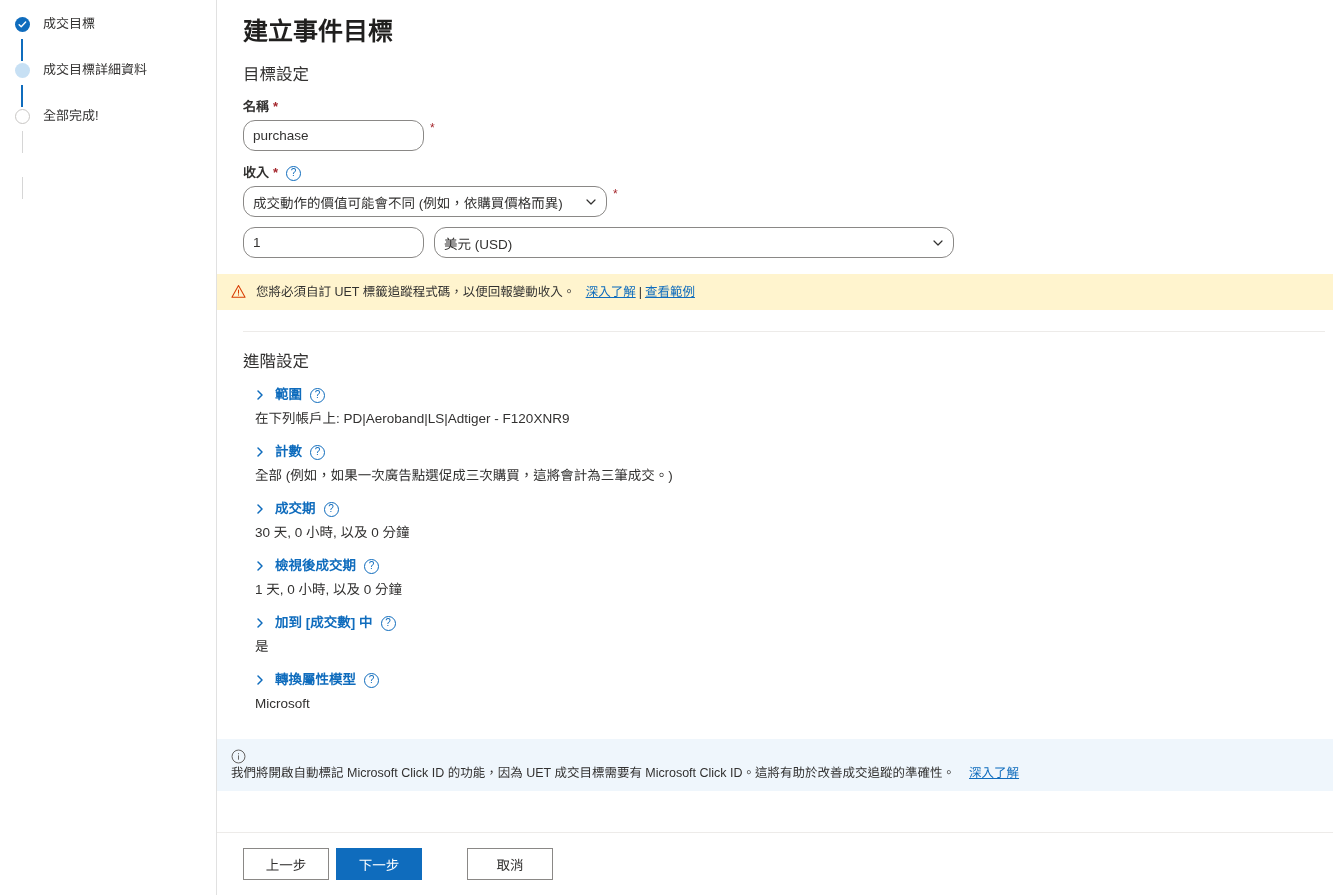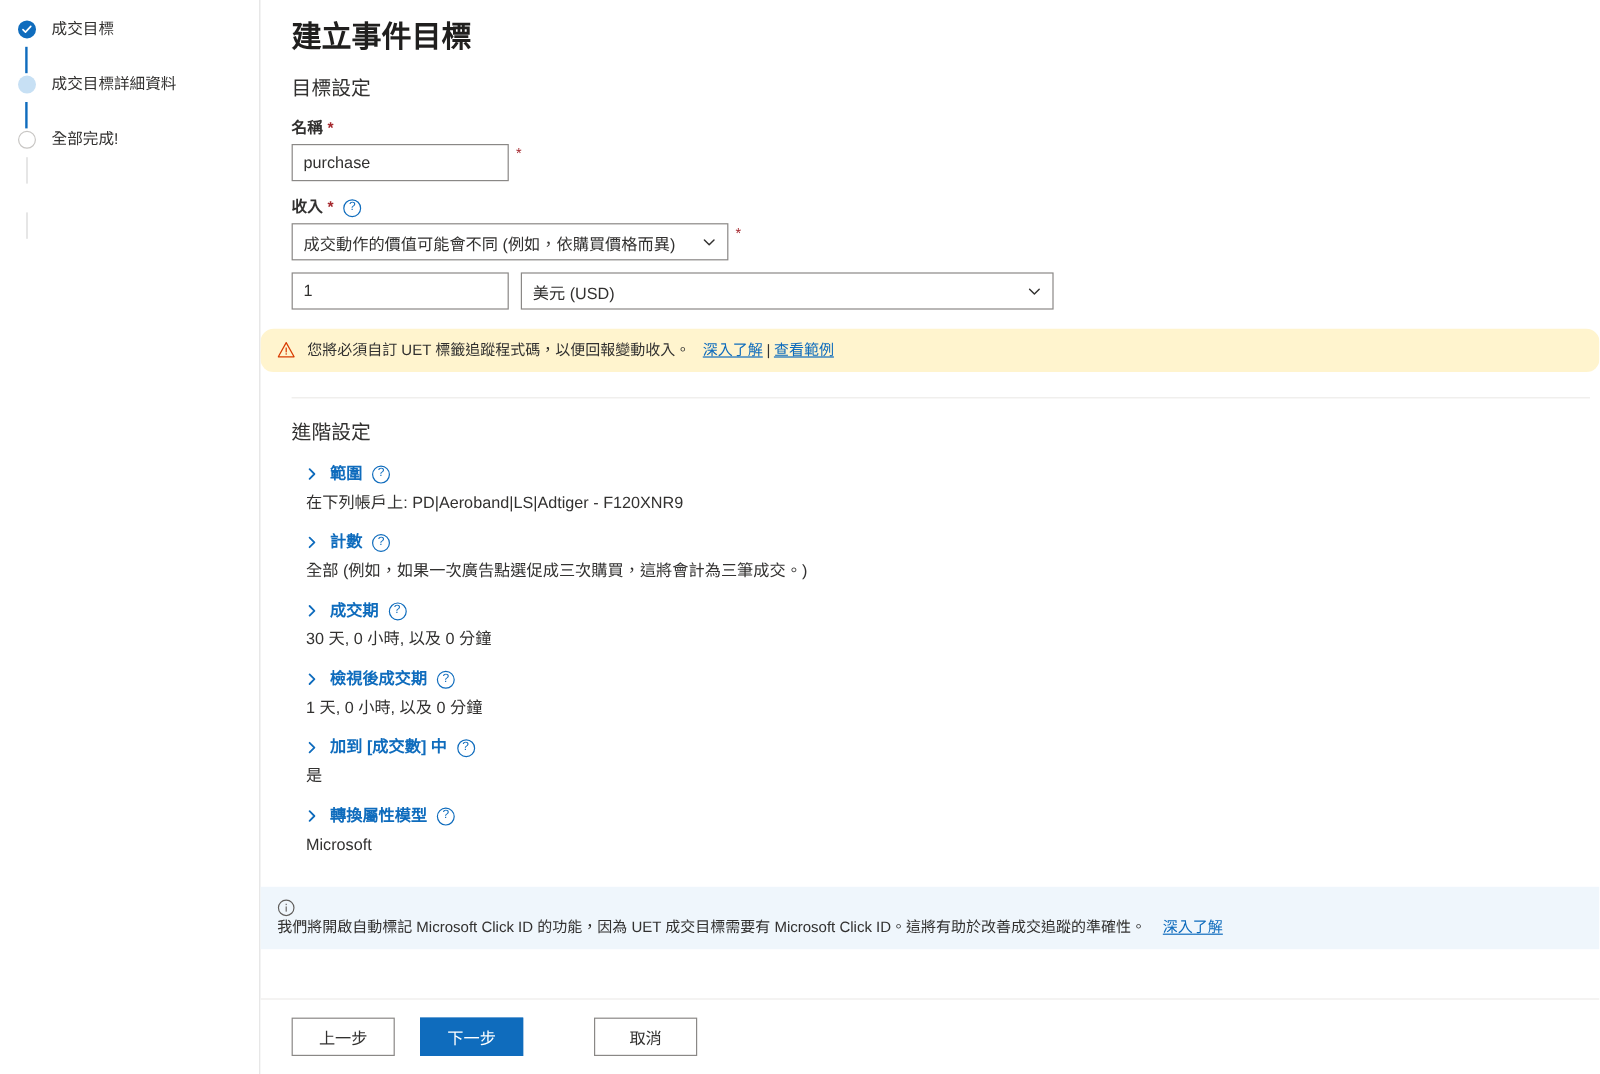--- a/index.html
+++ b/index.html
@@ -124,21 +124,21 @@
   }
   .input-row { display: flex; align-items: flex-start; }
   input.txt, .fake-select {
     height: 31px;
     border: 1px solid #8a8886;
     background: #ffffff;
     font-size: 13.5px;
     color: #323130;
     padding: 0 9px;
     font-family: inherit;
-    border-radius: 0;
+    border-radius: 12px;
     outline: none;
     display: flex;
     align-items: center;
   }
   input.txt::placeholder { color: #a19f9d; }
   .name-input { width: 181px; }
   .star-after {
     color: #a4262c;
     font-size: 12px;
     margin-left: 6px;
@@ -157,31 +157,31 @@
     color: #323130;
     display: inline-flex;
     flex: none;
   }
   .amount-row {
     display: flex;
     gap: 10px;
     margin-top: 10px;
   }
   .amount-input { width: 181px; }
-  .currency-select { width: 444px; }
+  .currency-select { width: 520px; }
 
   
   .banner {
     display: flex;
     align-items: flex-start;
     font-size: 12.5px;
     line-height: 18px;
     padding: 9px 12px 9px 14px;
   }
-  .banner.warn { background: #fff4ce; margin-top: 16px; border-radius: 11px; }
+  .banner.warn { background: #fff4ce; margin-top: 16px; }
   .banner.info { background: #eff6fc; margin-top: 16px; flex-direction: column; }
   .banner-icon { margin-right: 10px; margin-top: 1px; flex: none; display: flex; }
   .banner-text { color: #323130; }
   a.lnk {
     color: #0f6cbd;
     text-decoration: underline;
     cursor: pointer;
   }
   .sep-pipe { color: #323130; margin: 0 3px; }
 
@@ -229,21 +229,21 @@
   
   .footer {
     position: absolute;
     left: 0; right: 0; bottom: 0;
     height: 63px;
     border-top: 1px solid #edebe9;
     background: #ffffff;
     display: flex;
     align-items: center;
     padding-left: 26px;
-    gap: 21px;
+    gap: 7px;
   }
   .btn {
     height: 32px;
     min-width: 86px;
     font-size: 13.5px;
     font-family: inherit;
     border: 1px solid #8a8886;
     background: #ffffff;
     color: #323130;
     cursor: pointer;

